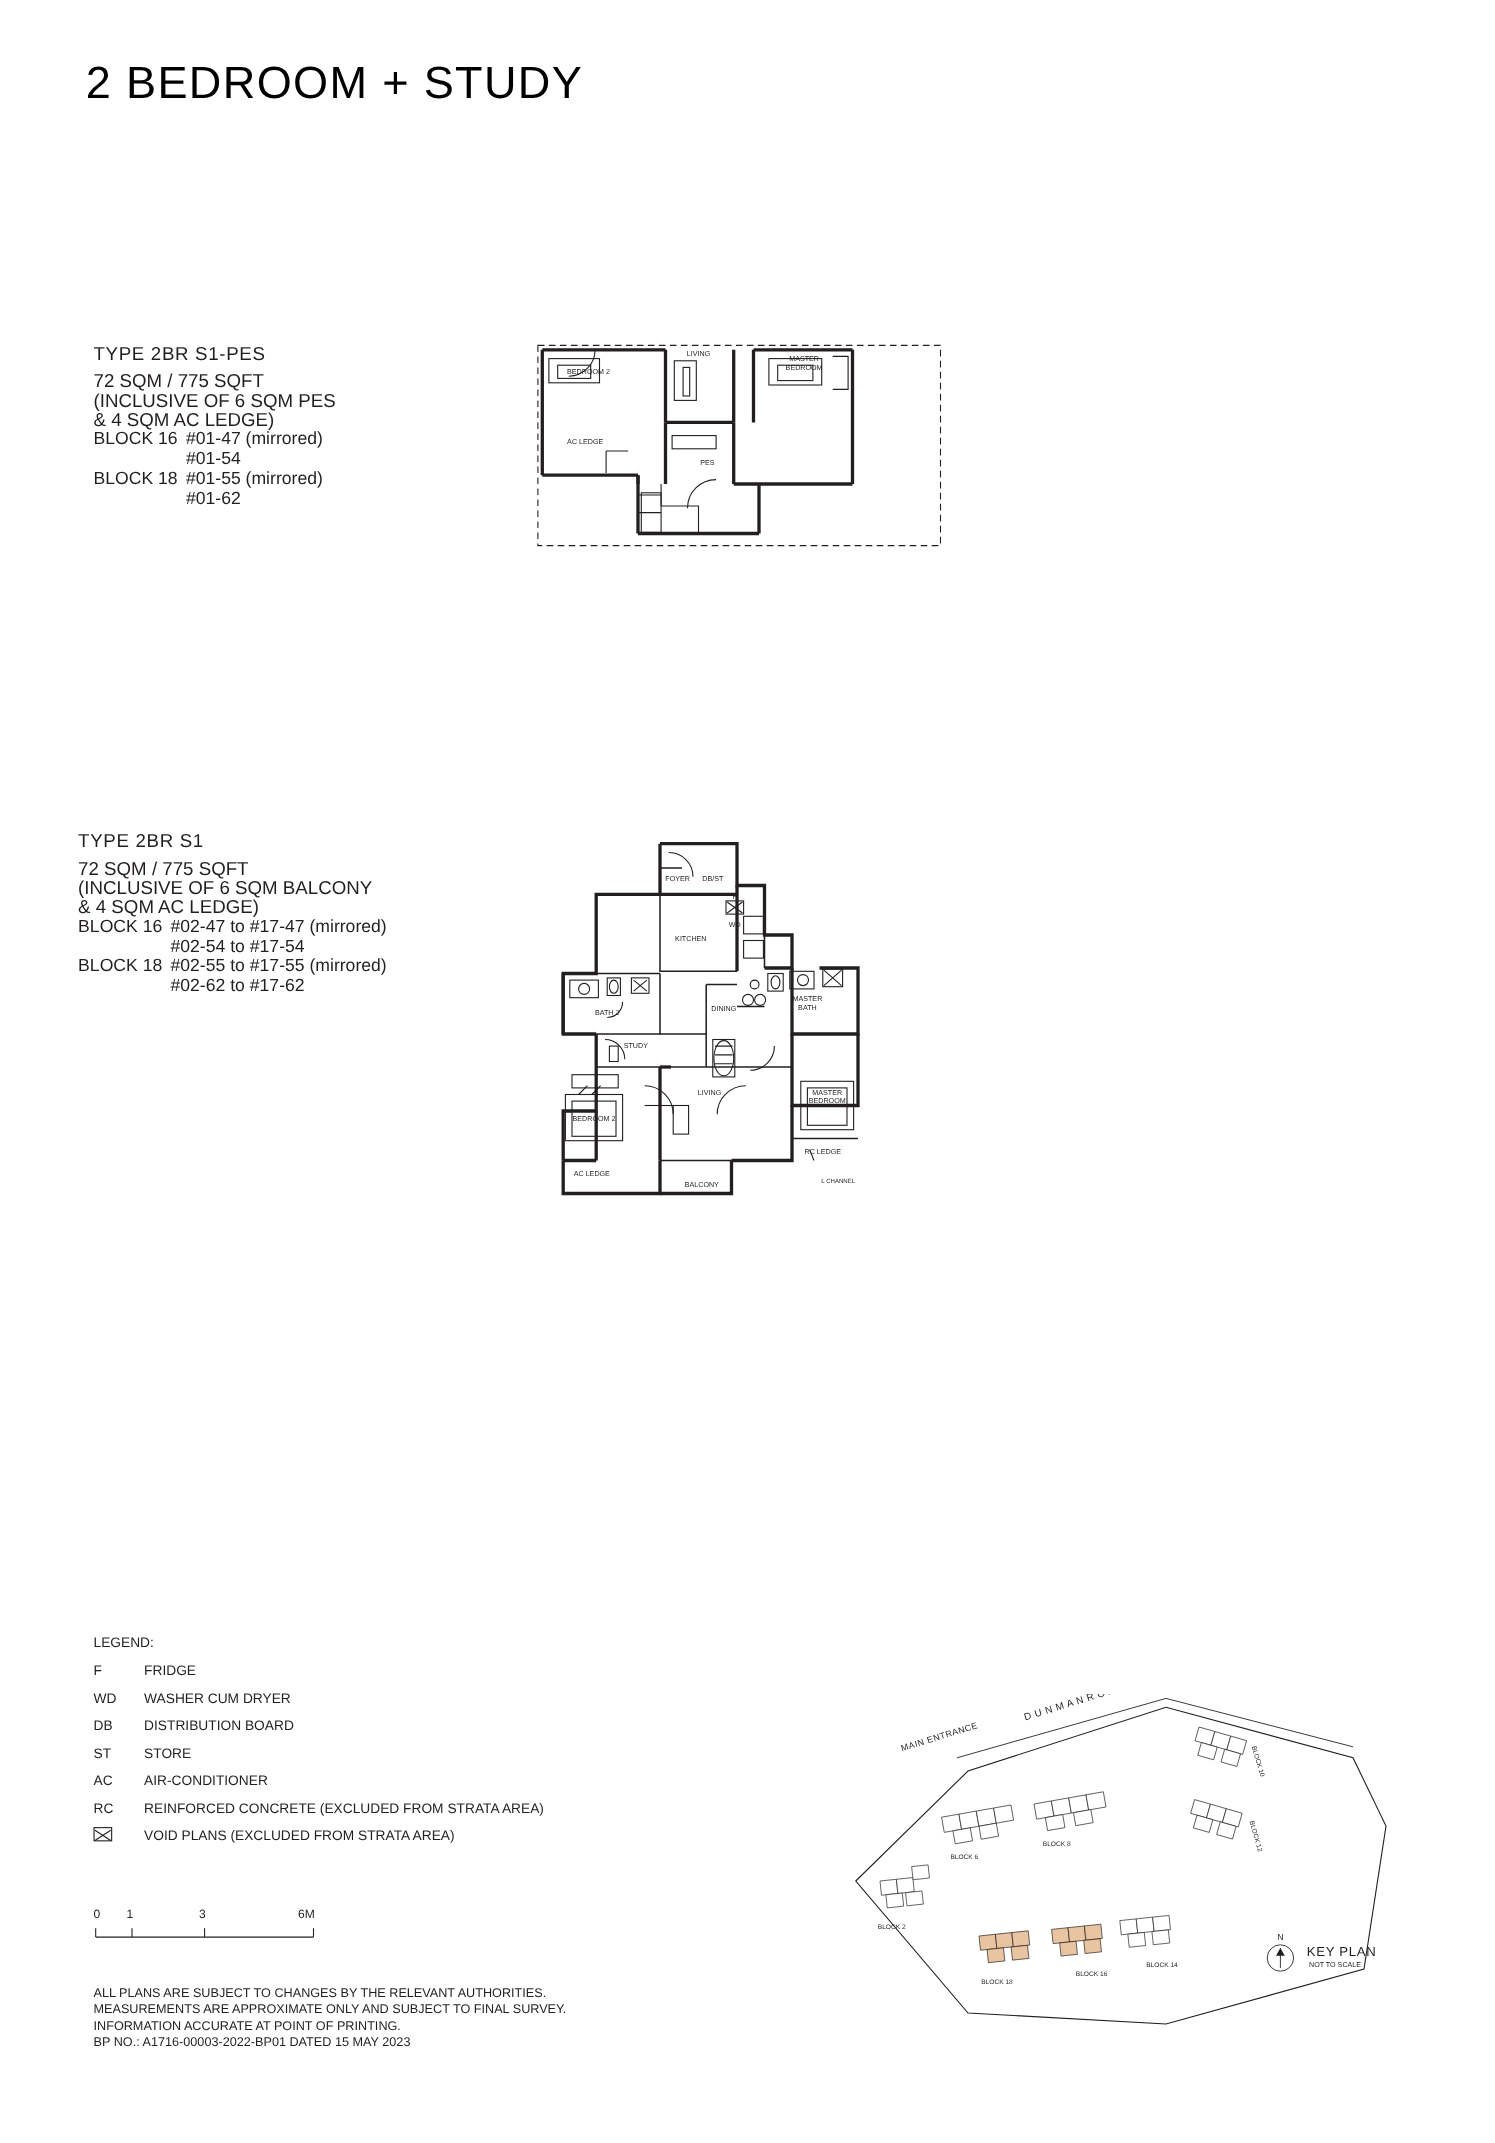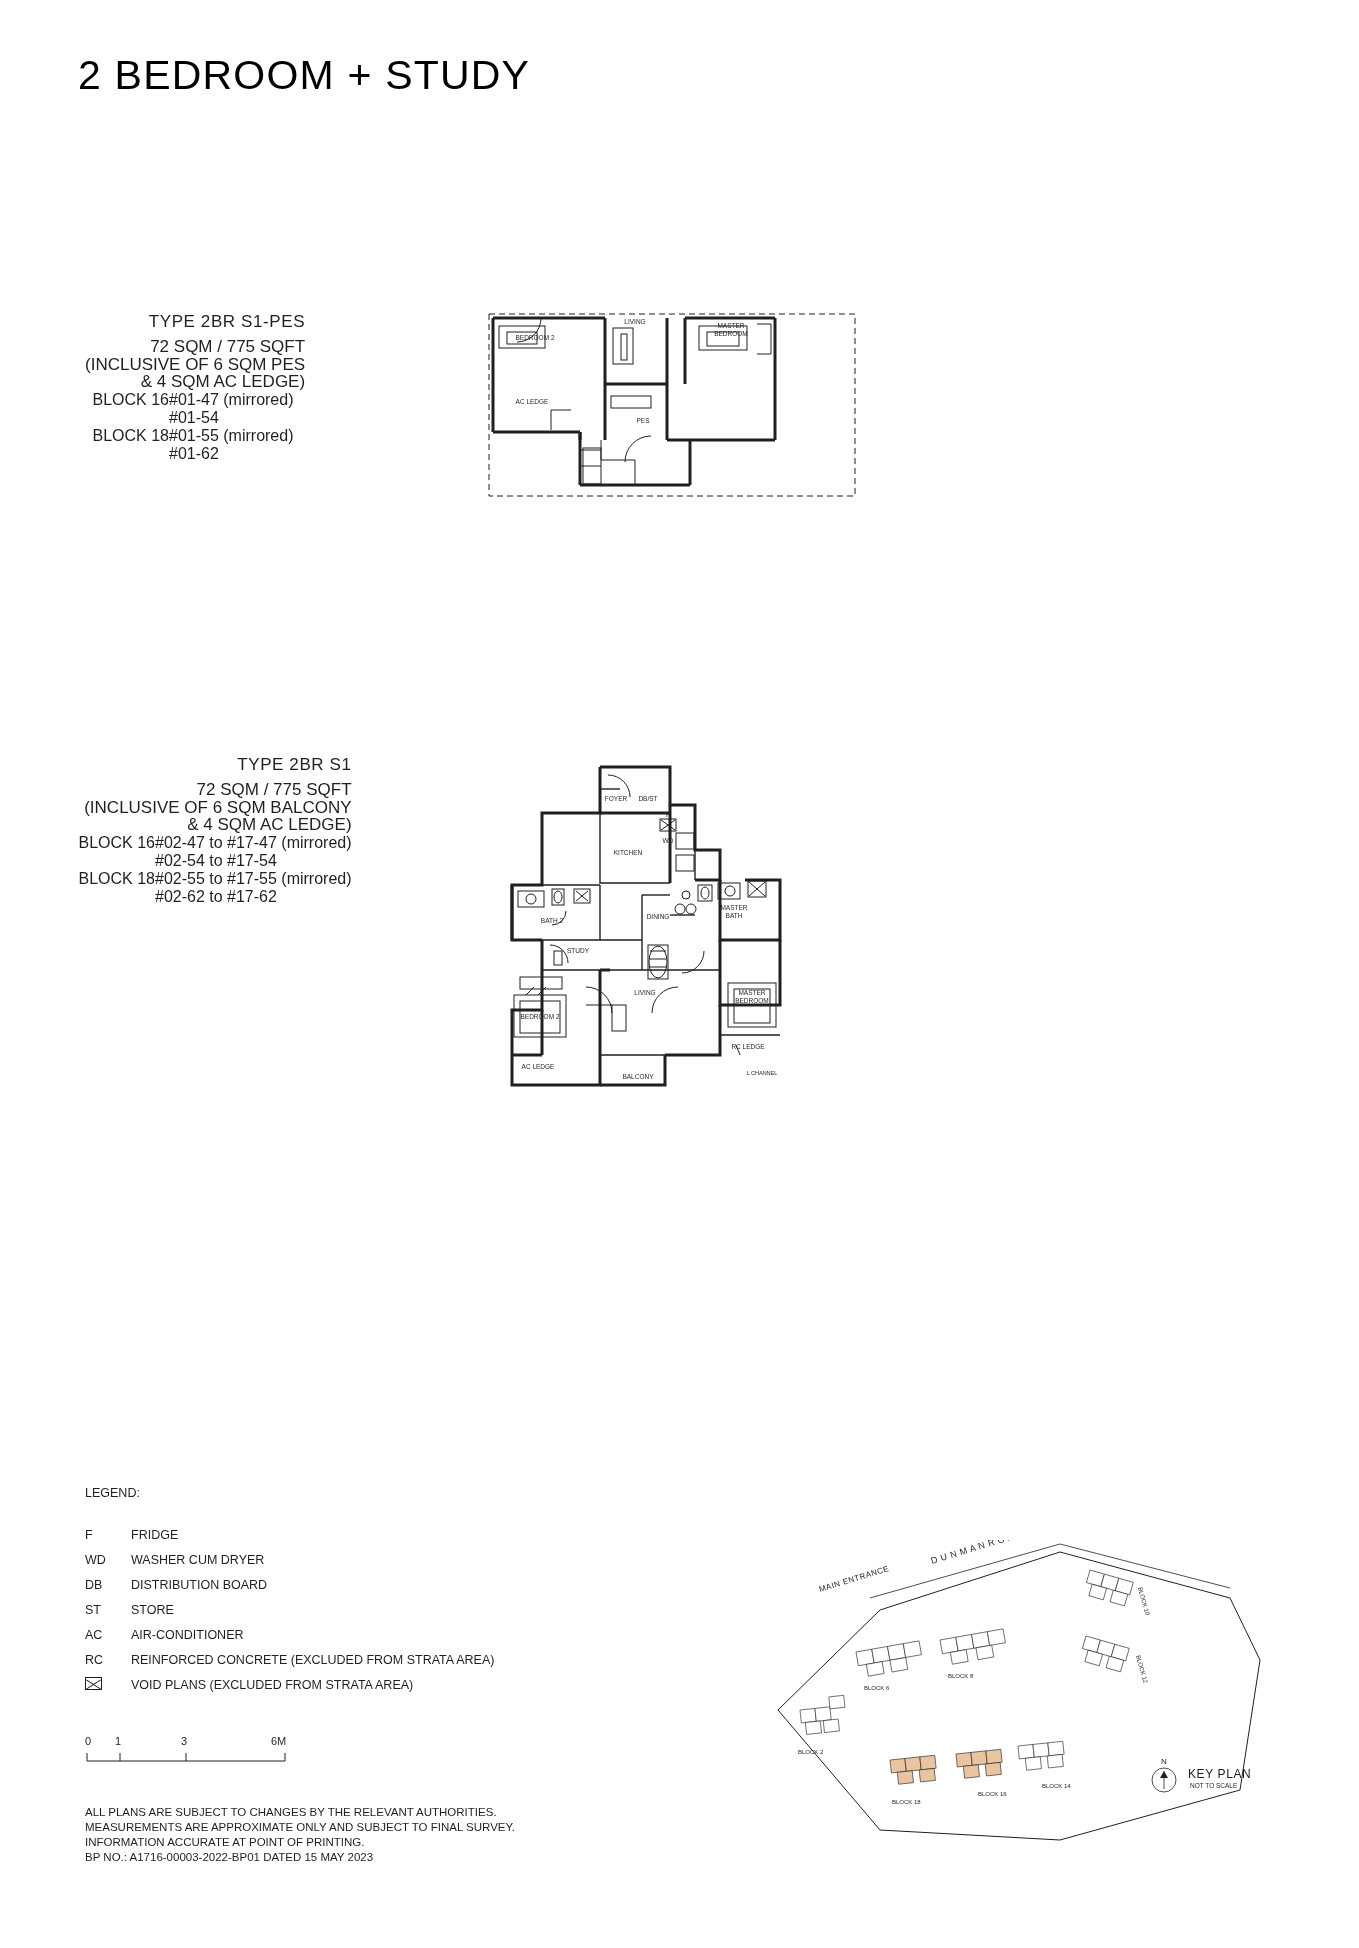--- a/index.html
+++ b/index.html
@@ -20,21 +20,21 @@
     left: 78px;
     top: 52px;
     font-size: 41px;
     letter-spacing: 1.2px;
     font-weight: 400;
     color: #000000;
     white-space: nowrap;
   }
 
   
-  .unit-info { position: absolute; text-align: right; }
+  .unit-info { position: absolute; }
   .unit-title {
     font-size: 17px;
     letter-spacing: 0.6px;
     margin-bottom: 6px;
     white-space: nowrap;
   }
   .unit-area, .unit-note, .unit-block-line {
     font-size: 17px;
     line-height: 17.5px;
     white-space: nowrap;
@@ -42,21 +42,21 @@
   .blk-row { display: flex; }
   .blk-label { width: 84px; }
   .blk-val { }
 
   
   .plan { position: absolute; }
   .plan svg { display: block; }
 
   
   .legend { position: absolute; left: 85px; top: 1486px; }
-  .legend-title { font-size: 12.5px; margin-bottom: 23px; }
+  .legend-title { font-size: 12.5px; margin-bottom: 7px; }
   .legend-row { display: flex; font-size: 12.5px; line-height: 25px; }
   .legend-key { width: 46px; }
   .legend-val { }
   .void-glyph {
     display: inline-block;
     width: 15px; height: 11px;
     border: 1px solid #231f20;
     position: relative;
     background: #fff;
     vertical-align: -1px;

